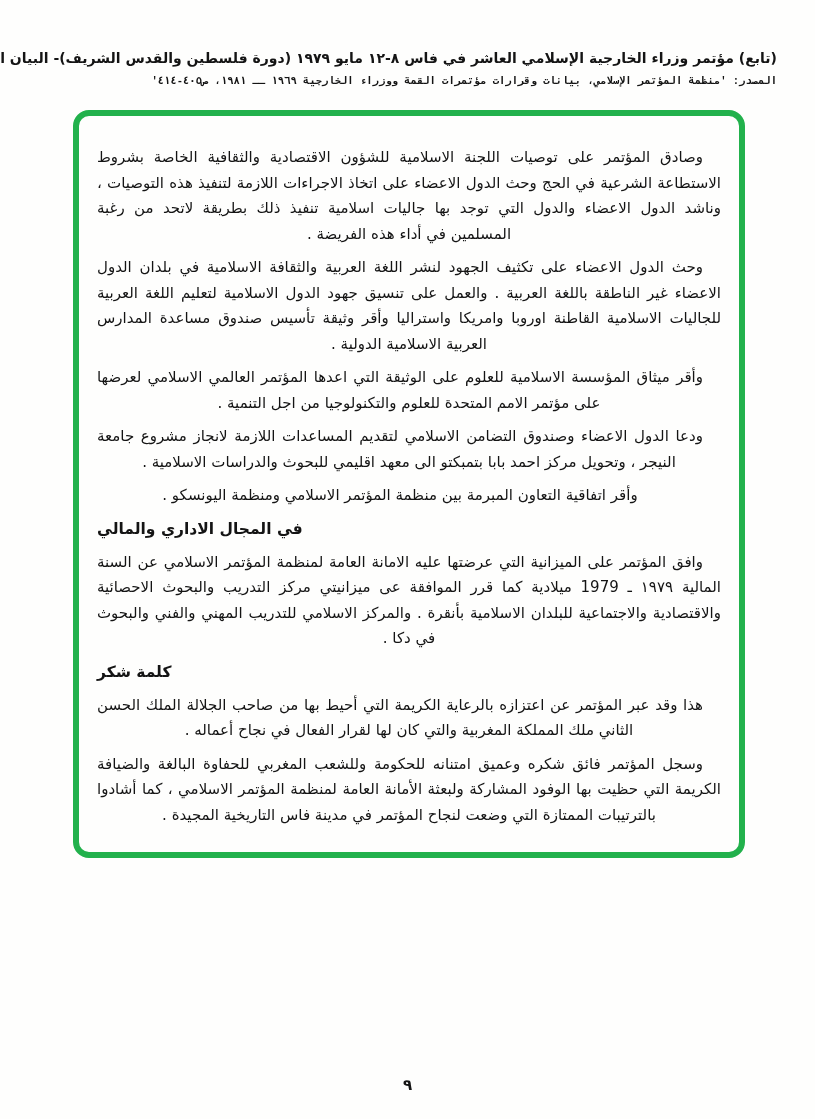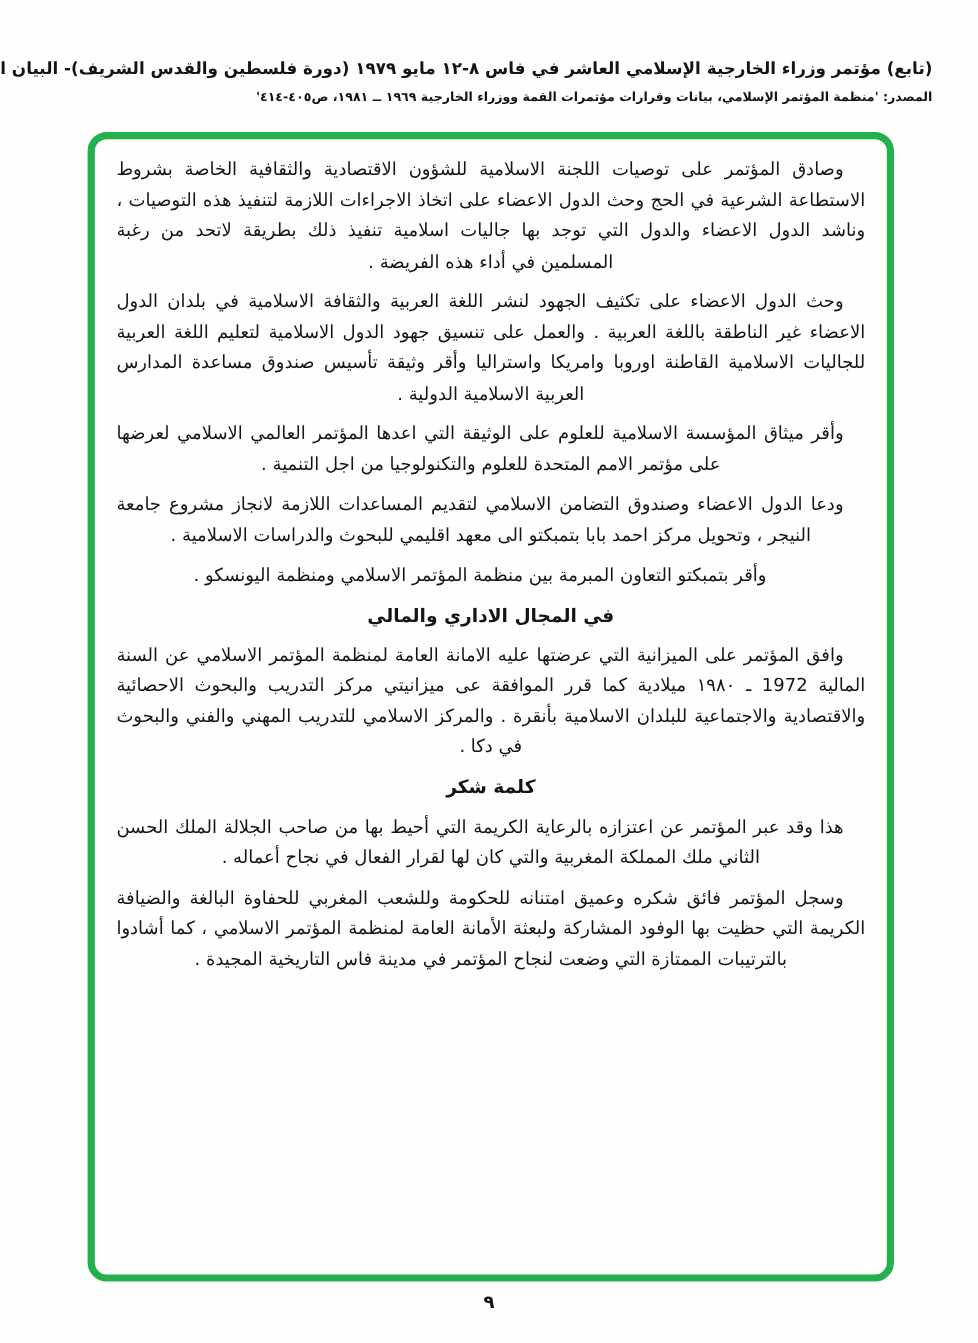--- a/index.html
+++ b/index.html
@@ -26,48 +26,49 @@
     line-height: 20px;
     white-space: nowrap;
     letter-spacing: 0px;
   }
   .doc-source {
     font-weight: bold;
     font-size: 10.5px;
     line-height: 15px;
     margin-top: 6px;
     margin-left: 6px;
+    font-family: Liberation Mono, monospace;
   }
   .content-frame {
     position: absolute;
     left: 73px;
     top: 110px;
     width: 672px;
-    height: 958px;
+    height: 748px;
     box-sizing: border-box;
     border: 6px solid #22b14c;
     border-radius: 16px;
-    padding: 13px 18px 8px 18px;
+    padding: 29px 18px 8px 18px;
     direction: rtl;
     background: #fefefd;
     overflow: hidden;
   }
   .para {
     font-size: 15px;
     line-height: 25.5px;
     text-align: justify;
     text-align-last: center;
     text-indent: 18px;
     margin: 0 0 8px 0;
   }
   .heading {
     font-size: 15.5px;
     font-weight: bold;
     line-height: 25px;
-    text-align: center;
+    text-align: left;
     margin: 3px 0 8px 0;
   }
   .page-number {
     position: absolute;
     top: 1076px;
     left: 0;
     right: 0;
     text-align: center;
     font-size: 15px;
     font-weight: bold;
@@ -83,23 +84,23 @@
     <div class="doc-title">(تابع)  مؤتمر وزراء الخارجية الإسلامي العاشر في فاس ٨-١٢ مايو ١٩٧٩ (دورة فلسطين والقدس الشريف)- البيان الختامي</div>
     <div class="doc-source">المصدر: 'منظمة المؤتمر الإسلامي، بيانات وقرارات مؤتمرات القمة ووزراء الخارجية ١٩٦٩ ــ ١٩٨١، ص٤٠٥-٤١٤'</div>
   </div>
 
   <div class="content-frame" style="border-color: rgb(34, 177, 76);">
 
     <div class="para">وصادق المؤتمر على توصيات اللجنة الاسلامية للشؤون الاقتصادية والثقافية الخاصة بشروط الاستطاعة الشرعية في الحج وحث الدول الاعضاء على اتخاذ الاجراءات اللازمة لتنفيذ هذه التوصيات ، وناشد الدول الاعضاء والدول التي توجد بها جاليات اسلامية تنفيذ ذلك بطريقة لاتحد من رغبة المسلمين في أداء هذه الفريضة .</div>
     <div class="para">وحث الدول الاعضاء على تكثيف الجهود لنشر اللغة العربية والثقافة الاسلامية في بلدان الدول الاعضاء غير الناطقة باللغة العربية . والعمل على تنسيق جهود الدول الاسلامية لتعليم اللغة العربية للجاليات الاسلامية القاطنة اوروبا وامريكا واستراليا وأقر وثيقة تأسيس صندوق مساعدة المدارس العربية الاسلامية الدولية .</div>
     <div class="para">وأقر ميثاق المؤسسة الاسلامية للعلوم على الوثيقة التي اعدها المؤتمر العالمي الاسلامي لعرضها على مؤتمر الامم المتحدة للعلوم والتكنولوجيا من اجل التنمية .</div>
     <div class="para">ودعا الدول الاعضاء وصندوق التضامن الاسلامي لتقديم المساعدات اللازمة لانجاز مشروع جامعة النيجر ، وتحويل مركز احمد بابا بتمبكتو الى معهد اقليمي للبحوث والدراسات الاسلامية .</div>
-    <div class="para">وأقر بتمبكتو التعاون المبرمة بين منظمة المؤتمر الاسلامي ومنظمة اليونسكو .</div>
+    <div class="para">وأقر اتفاقية التعاون المبرمة بين منظمة المؤتمر الاسلامي ومنظمة اليونسكو .</div>
     <div class="heading">في المجال الاداري والمالي</div>
-    <div class="para">وافق المؤتمر على الميزانية التي عرضتها عليه الامانة العامة لمنظمة المؤتمر الاسلامي عن السنة المالية 1972 ـ ١٩٨٠ ميلادية كما قرر الموافقة عى ميزانيتي مركز التدريب والبحوث الاحصائية والاقتصادية والاجتماعية للبلدان الاسلامية بأنقرة . والمركز الاسلامي للتدريب المهني والفني والبحوث في دكا .</div>
+    <div class="para">وافق المؤتمر على الميزانية التي عرضتها عليه الامانة العامة لمنظمة المؤتمر الاسلامي عن السنة المالية ١٩٧٩ ـ 1979 ميلادية كما قرر الموافقة عى ميزانيتي مركز التدريب والبحوث الاحصائية والاقتصادية والاجتماعية للبلدان الاسلامية بأنقرة . والمركز الاسلامي للتدريب المهني والفني والبحوث في دكا .</div>
     <div class="heading">كلمة شكر</div>
     <div class="para">هذا وقد عبر المؤتمر عن اعتزازه بالرعاية الكريمة التي أحيط بها من صاحب الجلالة الملك الحسن الثاني ملك المملكة المغربية والتي كان لها لقرار الفعال في نجاح أعماله .</div>
     <div class="para">وسجل المؤتمر فائق شكره وعميق امتنانه للحكومة وللشعب المغربي للحفاوة البالغة والضيافة الكريمة التي حظيت بها الوفود المشاركة ولبعثة الأمانة العامة لمنظمة المؤتمر الاسلامي ، كما أشادوا بالترتيبات الممتازة التي وضعت لنجاح المؤتمر في مدينة فاس التاريخية المجيدة .</div>
 
   </div>
 
   <div class="page-number">٩</div>
 
 </div>
 

